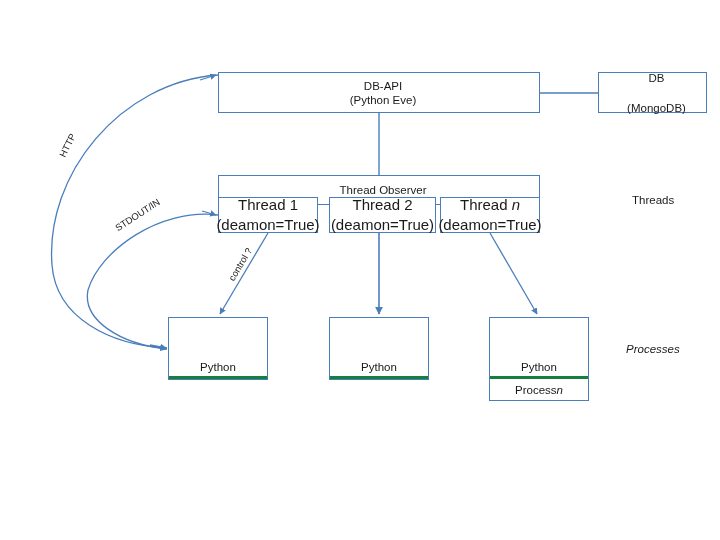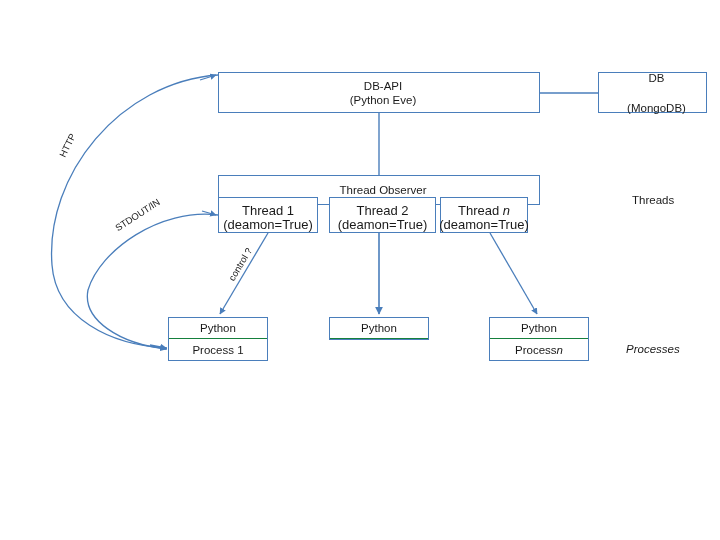--- a/index.html
+++ b/index.html
@@ -55,49 +55,49 @@
   .thread-box {
     position: absolute;
     box-sizing: border-box;
     border: 1px solid #4a7ebb;
     background: #ffffff;
     color: #1a1a1a;
     height: 36px;
     display: flex;
     flex-direction: column;
     align-items: center;
-    justify-content: flex-end;
+    justify-content: space-between;
     text-align: center;
-    font-size: 13px;
+    font-size: 15px;
     line-height: 14px;
     top: 197px;
   }
   #thread-1 { left: 218px; width: 100px; }
   #thread-2 { left: 329px; width: 107px; }
-  #thread-n { left: 440px; width: 88px; }
+  #thread-n { left: 440px; width: 100px; }
 
   .proc {
     position: absolute;
     box-sizing: border-box;
     border: 1px solid #4a7ebb;
     background: #ffffff;
     width: 100px;
     top: 317px;
     font-size: 11.5px;
   }
   .proc .cell {
     box-sizing: border-box;
     height: 21px;
     display: flex;
     align-items: center;
     justify-content: center;
     color: #1a1a1a;
     line-height: 14px;
   }
-  .proc .cell.top { border-bottom: 1px solid #15803d; }
+  .proc .cell.top { border-bottom: 3px solid #15803d; margin-top: 40px; }
   #process-1 { left: 168px; }
   #process-2 { left: 329px; }
   #process-n { left: 489px; }
 
   .side-label {
     position: absolute;
     font-size: 11.5px;
     color: #1a1a1a;
     white-space: nowrap;
   }
@@ -169,21 +169,20 @@
     <span class="line">Thread 2</span>
     <span class="line">(deamon=True)</span>
   </div>
   <div class="thread-box" id="thread-n">
     <span class="line" id="thread-n-name">Thread <i>n</i></span>
     <span class="line">(deamon=True)</span>
   </div>
 
   <div class="proc" id="process-1">
     <div class="cell top">Python</div>
-    <div class="cell">Process 1</div>
   </div>
   <div class="proc" id="process-2">
     <div class="cell top">Python</div>
   </div>
   <div class="proc" id="process-n">
     <div class="cell top">Python</div>
     <div class="cell" id="process-n-label">Process <i>n</i></div>
   </div>
 
   <div class="side-label" id="label-threads">Threads</div>

